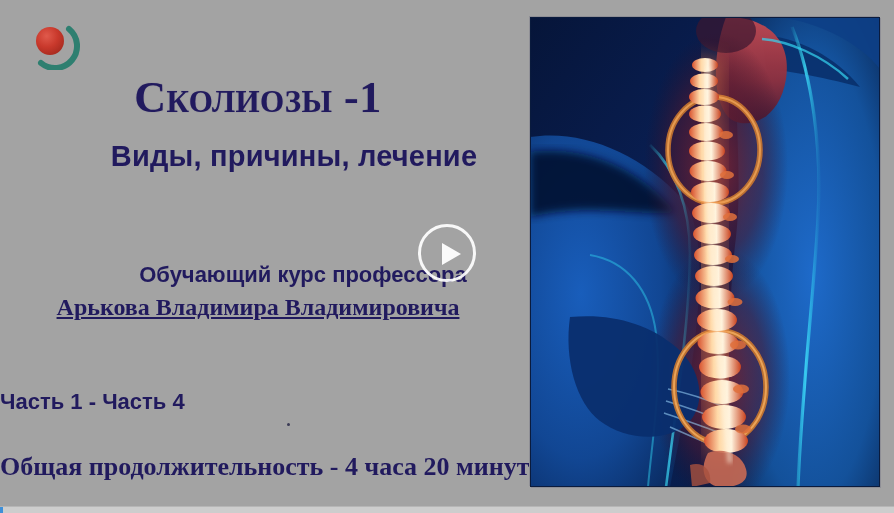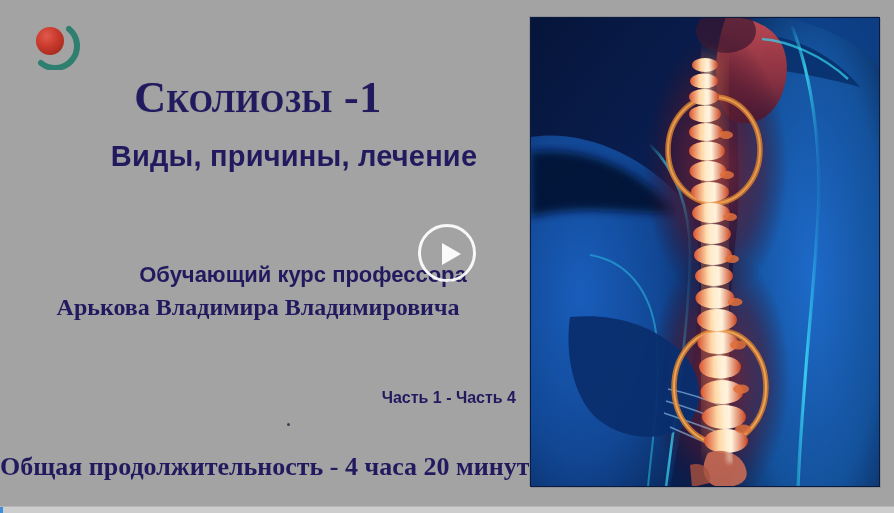--- a/index.html
+++ b/index.html
@@ -75,29 +75,30 @@
   }
 
   #course-line2 {
     left: 0; top: 294px;
     width: 516px;
     text-align: center;
     font-family: "Liberation Serif", serif;
     font-weight: bold;
     font-size: 24px;
     color: #211a5e;
+    text-decoration: underline;
   }
 
   #parts {
     left: 0; top: 389px;
     width: 516px;
-    text-align: right;
+    text-align: left;
     font-family: "Liberation Sans", sans-serif;
     font-weight: bold;
-    font-size: 16px;
+    font-size: 22px;
     color: #211a5e;
   }
 
   #tiny-dot {
     position: absolute;
     left: 287px;
     top: 423px;
     width: 3px;
     height: 3px;
     background: #3b3b55;

